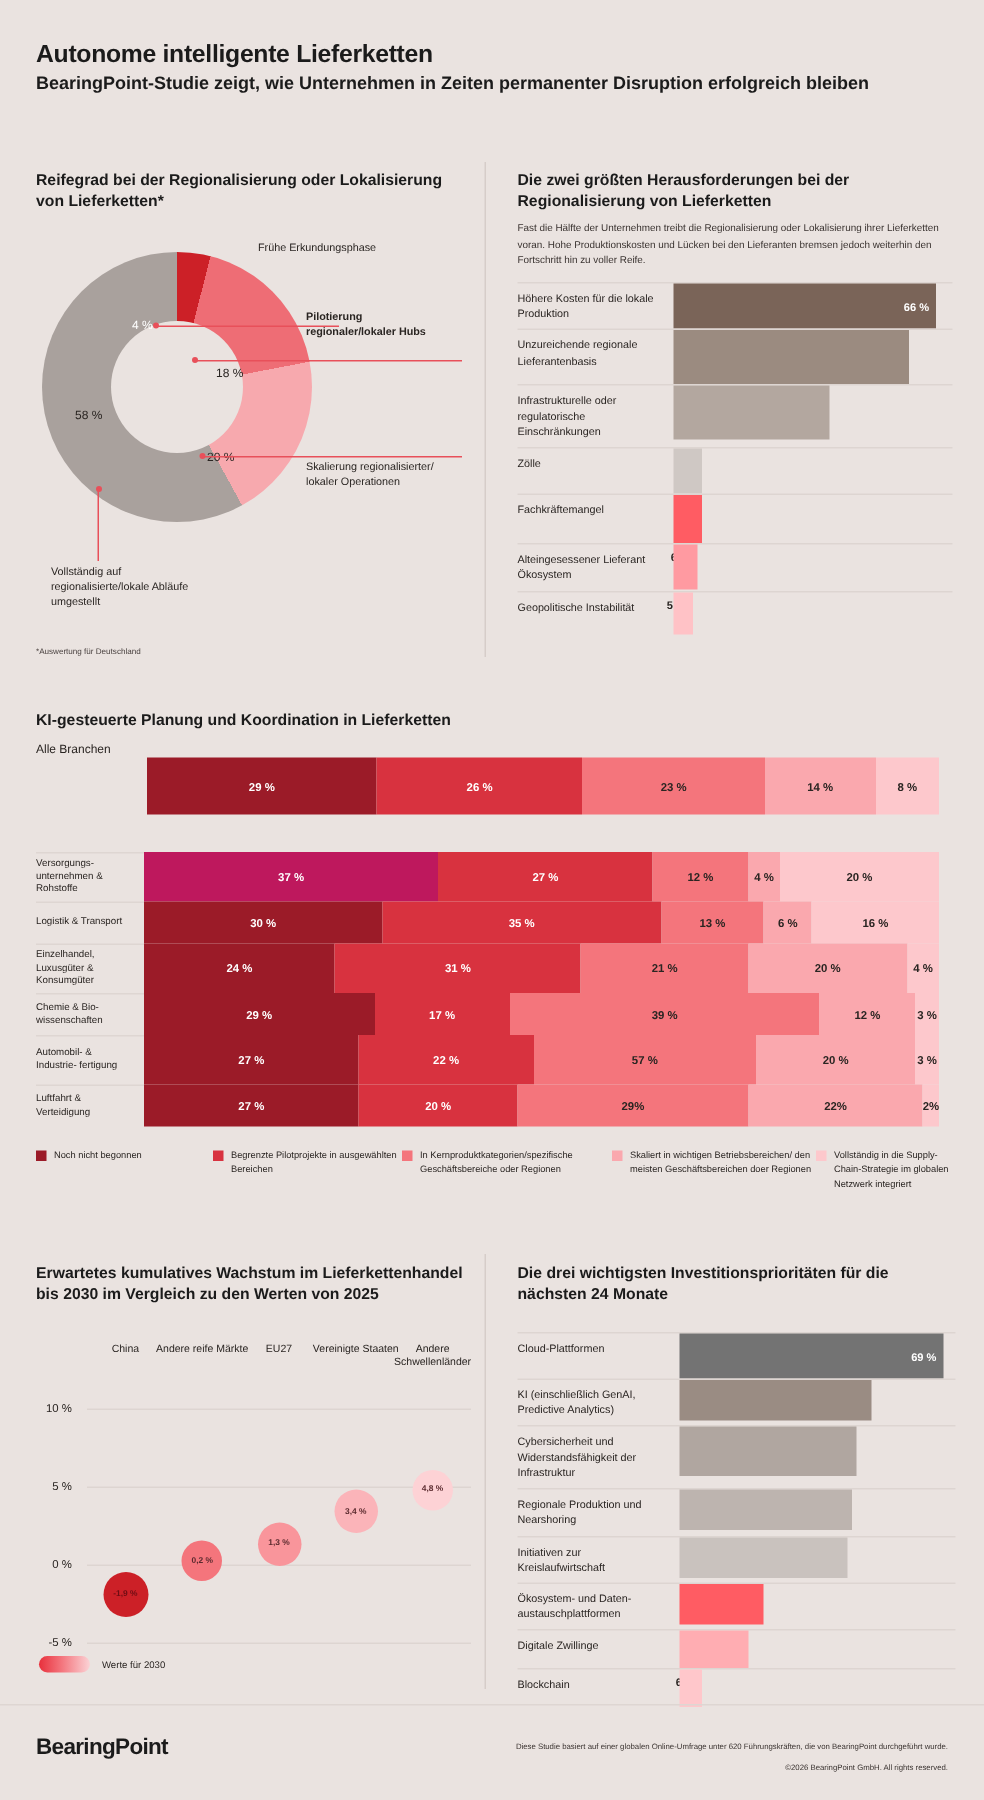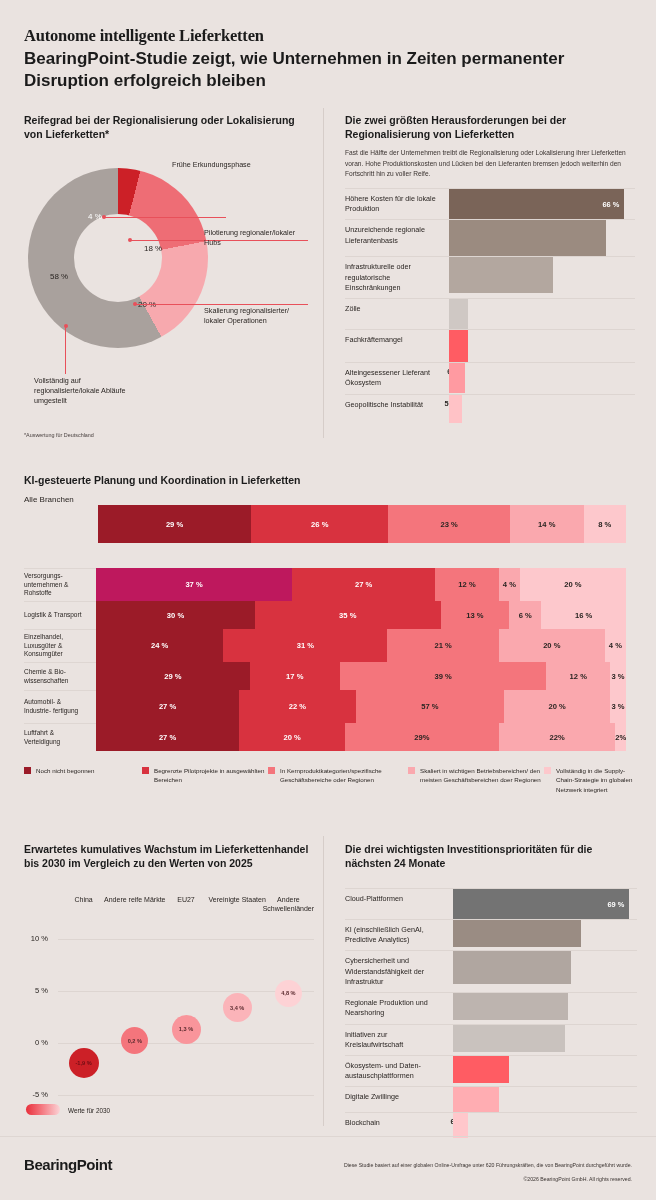--- a/index.html
+++ b/index.html
@@ -7,22 +7,22 @@
     width: 656px; height: 1200px;
     background: #EAE3E0;
     font-family: "Liberation Sans", sans-serif;
     color: #1b1b1b;
     overflow: hidden;
   }
   .page { position: relative; width: 656px; height: 1200px; }
 
   
   .header { position:absolute; left:24px; top:26px; width:610px; }
-  .h-title { font-size:16.5px; font-weight:bold; letter-spacing:-0.2px; line-height:1.25;font-family:Liberation Serif, serif; }
-  .h-sub { font-size:17px; font-weight:bold; line-height:1.33; margin-top:1px; }
+  .h-title { font-size:16.5px; font-weight:bold; letter-spacing:-0.2px; line-height:1.25; }
+  .h-sub { font-size:12px; font-weight:bold; line-height:1.33; margin-top:1px; }
 
   
   .panel-title { font-size:10.5px; font-weight:bold; line-height:1.35; }
   .panel-desc { font-size:6.6px; line-height:1.55; color:#3a3330; margin-top:7px; }
 
   
   .vdiv { position:absolute; width:1px; background:#d6cdc9; }
 
   
   .donut-wrap { position:absolute; left:28px; top:168px; width:180px; height:180px; }
@@ -106,21 +106,21 @@
     <div class="slice-lab" style="left:110px;top:132px;">20 %</div>
     <div class="slice-lab" style="left:22px;top:104px;">58 %</div>
   </div>
 
   <div class="lead-dot" style="left:102px;top:215px;"></div>
   <div class="lead-line" style="left:104px;top:217px;width:122px;height:1px;"></div>
   <div class="callout" style="left:172px;top:160px;width:120px;">Frühe Erkundungsphase</div>
 
   <div class="lead-dot" style="left:128px;top:238px;"></div>
   <div class="lead-line" style="left:130px;top:240px;width:178px;height:1px;"></div>
-  <div class="callout" style="left:204px;top:228px;width:96px;">Pilotierung regionaler/lokaler Hubs</div>
+  <div class="callout" style="left:204px;top:206px;width:96px;font-weight:bold;">Pilotierung regionaler/lokaler Hubs</div>
 
   <div class="lead-dot" style="left:133px;top:302px;"></div>
   <div class="lead-line" style="left:135px;top:304px;width:173px;height:1px;"></div>
   <div class="callout" style="left:204px;top:306px;width:102px;">Skalierung regionalisierter/ lokaler Operationen</div>
 
   <div class="lead-dot" style="left:64px;top:324px;"></div>
   <div class="lead-line" style="left:65px;top:326px;width:1px;height:48px;"></div>
   <div class="callout" style="left:34px;top:376px;width:110px;">Vollständig auf regionalisierte/lokale Abläufe umgestellt</div>
 
   <div class="footnote" style="left:24px;top:432px;">*Auswertung für Deutschland</div>

